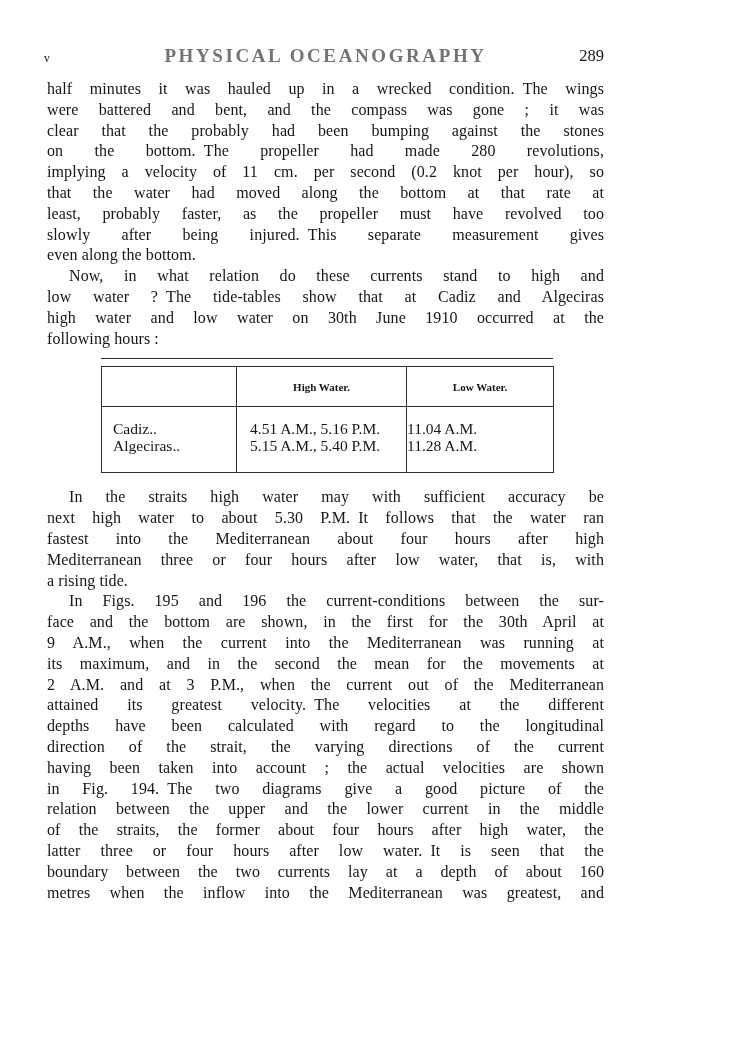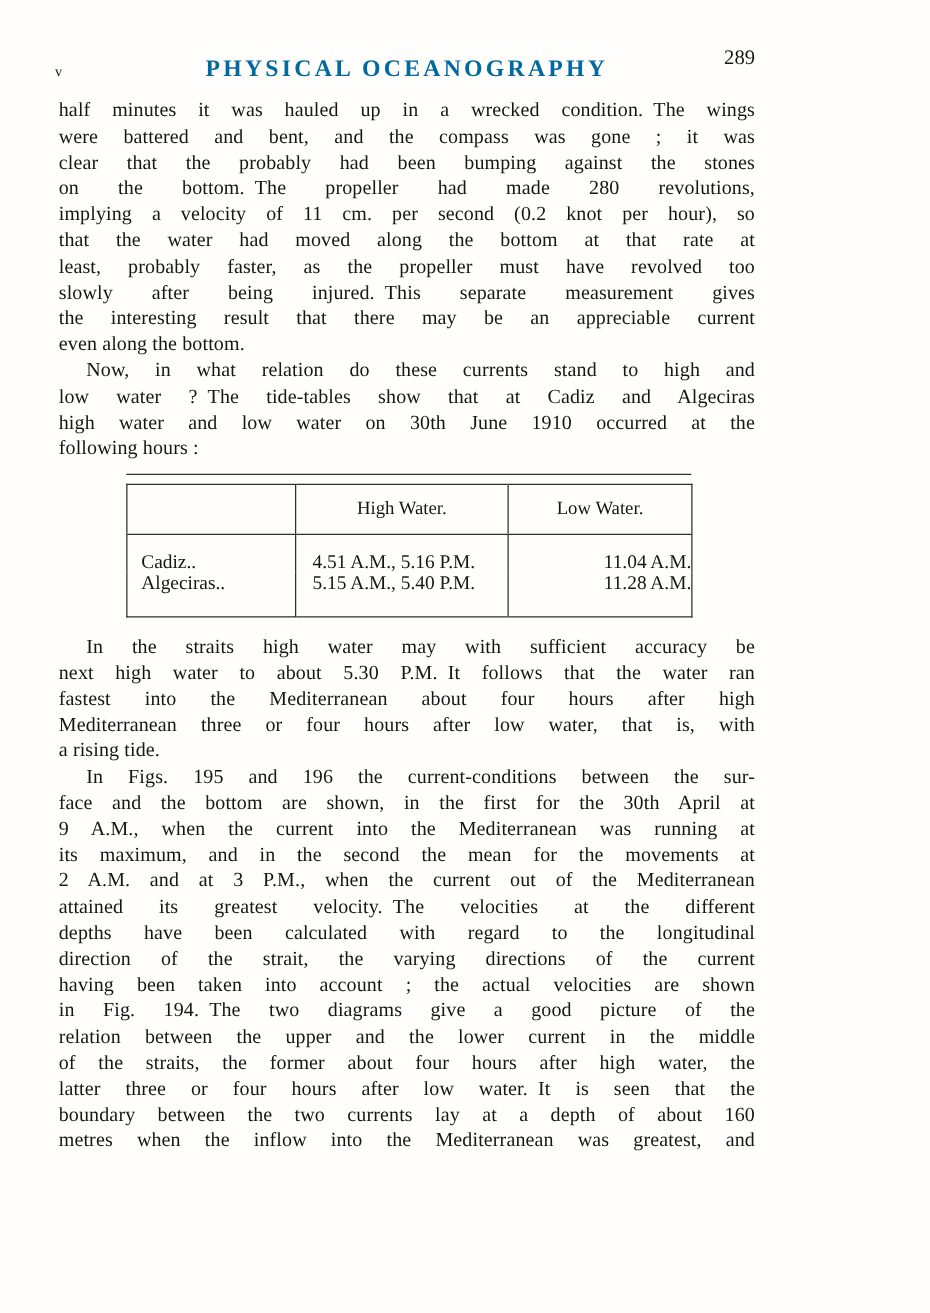--- a/index.html
+++ b/index.html
@@ -24,33 +24,33 @@
     height: 22px;
     margin-bottom: 12px;
   }
   .running-head .title {
     margin: 0;
     text-align: center;
     font-size: 19px;
     font-weight: 600;
     letter-spacing: 2.6px;
     line-height: 22px;
-    color: #0369a1;
+    color: #737373;
   }
   .running-head .sig {
     position: absolute;
     left: -3px;
     bottom: 3px;
     font-size: 11.5px;
     letter-spacing: 0.5px;
   }
   .running-head .folio {
     position: absolute;
     right: 0px;
-    bottom: 11px;
+    bottom: 1px;
     font-size: 16.5px;
   }
   
   .para { margin: 0; }
   .line {
     font-size: 16px;
     line-height: 20.8px;
     letter-spacing: 0.1px;
     text-align: justify;
     text-align-last: justify;
@@ -72,42 +72,42 @@
     border-collapse: collapse;
     width: 452px;
     border: 1.4px solid #2e2e2e;
     table-layout: fixed;
   }
   table.tide col.c1 { width: 135px; }
   table.tide col.c2 { width: 170px; }
   table.tide col.c3 { width: 147px; }
   table.tide thead th {
     height: 39px;
-    font-weight: normal;
-    font-size: 15px;
+    font-weight: bold;
+    font-size: 11px;
     text-align: center;
     border-bottom: 1.4px solid #2e2e2e;
     padding: 0;
   }
   table.tide td, table.tide th { border-left: 1.4px solid #2e2e2e; }
   table.tide td:first-child, table.tide th:first-child { border-left: none; }
   table.tide tbody td {
     font-size: 15.5px;
     line-height: 17px;
     padding: 0;
     vertical-align: top;
   }
   table.tide tbody tr.r1 td { padding-top: 13px; }
   table.tide tbody tr.r2 td { padding-bottom: 18px; }
   .rowlab {
     display: flex;
     padding: 0 9px 0 11px;
   }
   td.t2 { padding-left: 13px !important; text-align: left; }
-  td.t3 { text-align: right; }
+  td.t3 { text-align: left; }
 </style>
 </head>
 <body>
 
 <div class="page">
   <div class="text-col">
 
     <header class="running-head">
       <span class="sig">v</span>
       <h1 class="title">PHYSICAL OCEANOGRAPHY</h1>
@@ -116,21 +116,20 @@
 
     <section class="para">
       <div class="line">half minutes it was hauled up in a wrecked condition. The wings</div>
       <div class="line">were battered and bent, and the compass was gone ; it was</div>
       <div class="line">clear that the probably had been bumping against the stones</div>
       <div class="line">on the bottom. The propeller had made 280 revolutions,</div>
       <div class="line">implying a velocity of 11 cm. per second (0.2 knot per hour), so</div>
       <div class="line">that the water had moved along the bottom at that rate at</div>
       <div class="line">least, probably faster, as the propeller must have revolved too</div>
       <div class="line">slowly after being injured. This separate measurement gives</div>
-      <div class="line">the interesting result that there may be an appreciable current</div>
       <div class="line last">even along the bottom.</div>
     </section>
 
     <section class="para">
       <div class="line indent">Now, in what relation do these currents stand to high and</div>
       <div class="line">low water ? The tide-tables show that at Cadiz and Algeciras</div>
       <div class="line">high water and low water on 30th June 1910 occurred at the</div>
       <div class="line last">following hours :</div>
     </section>
 

